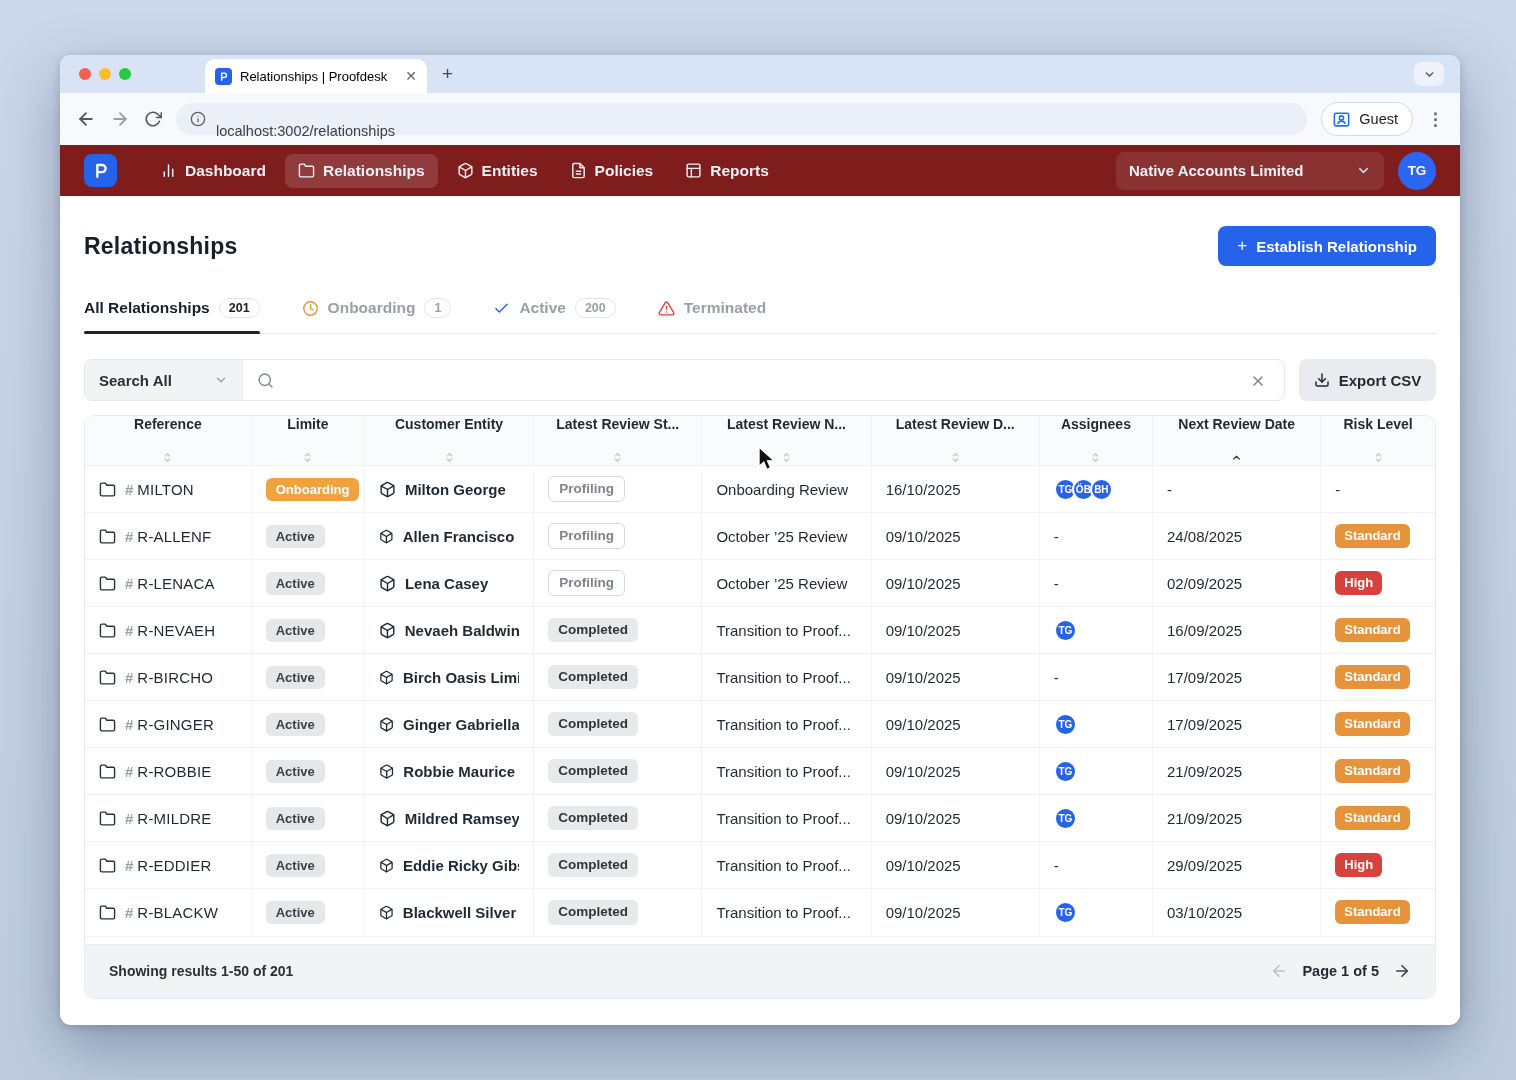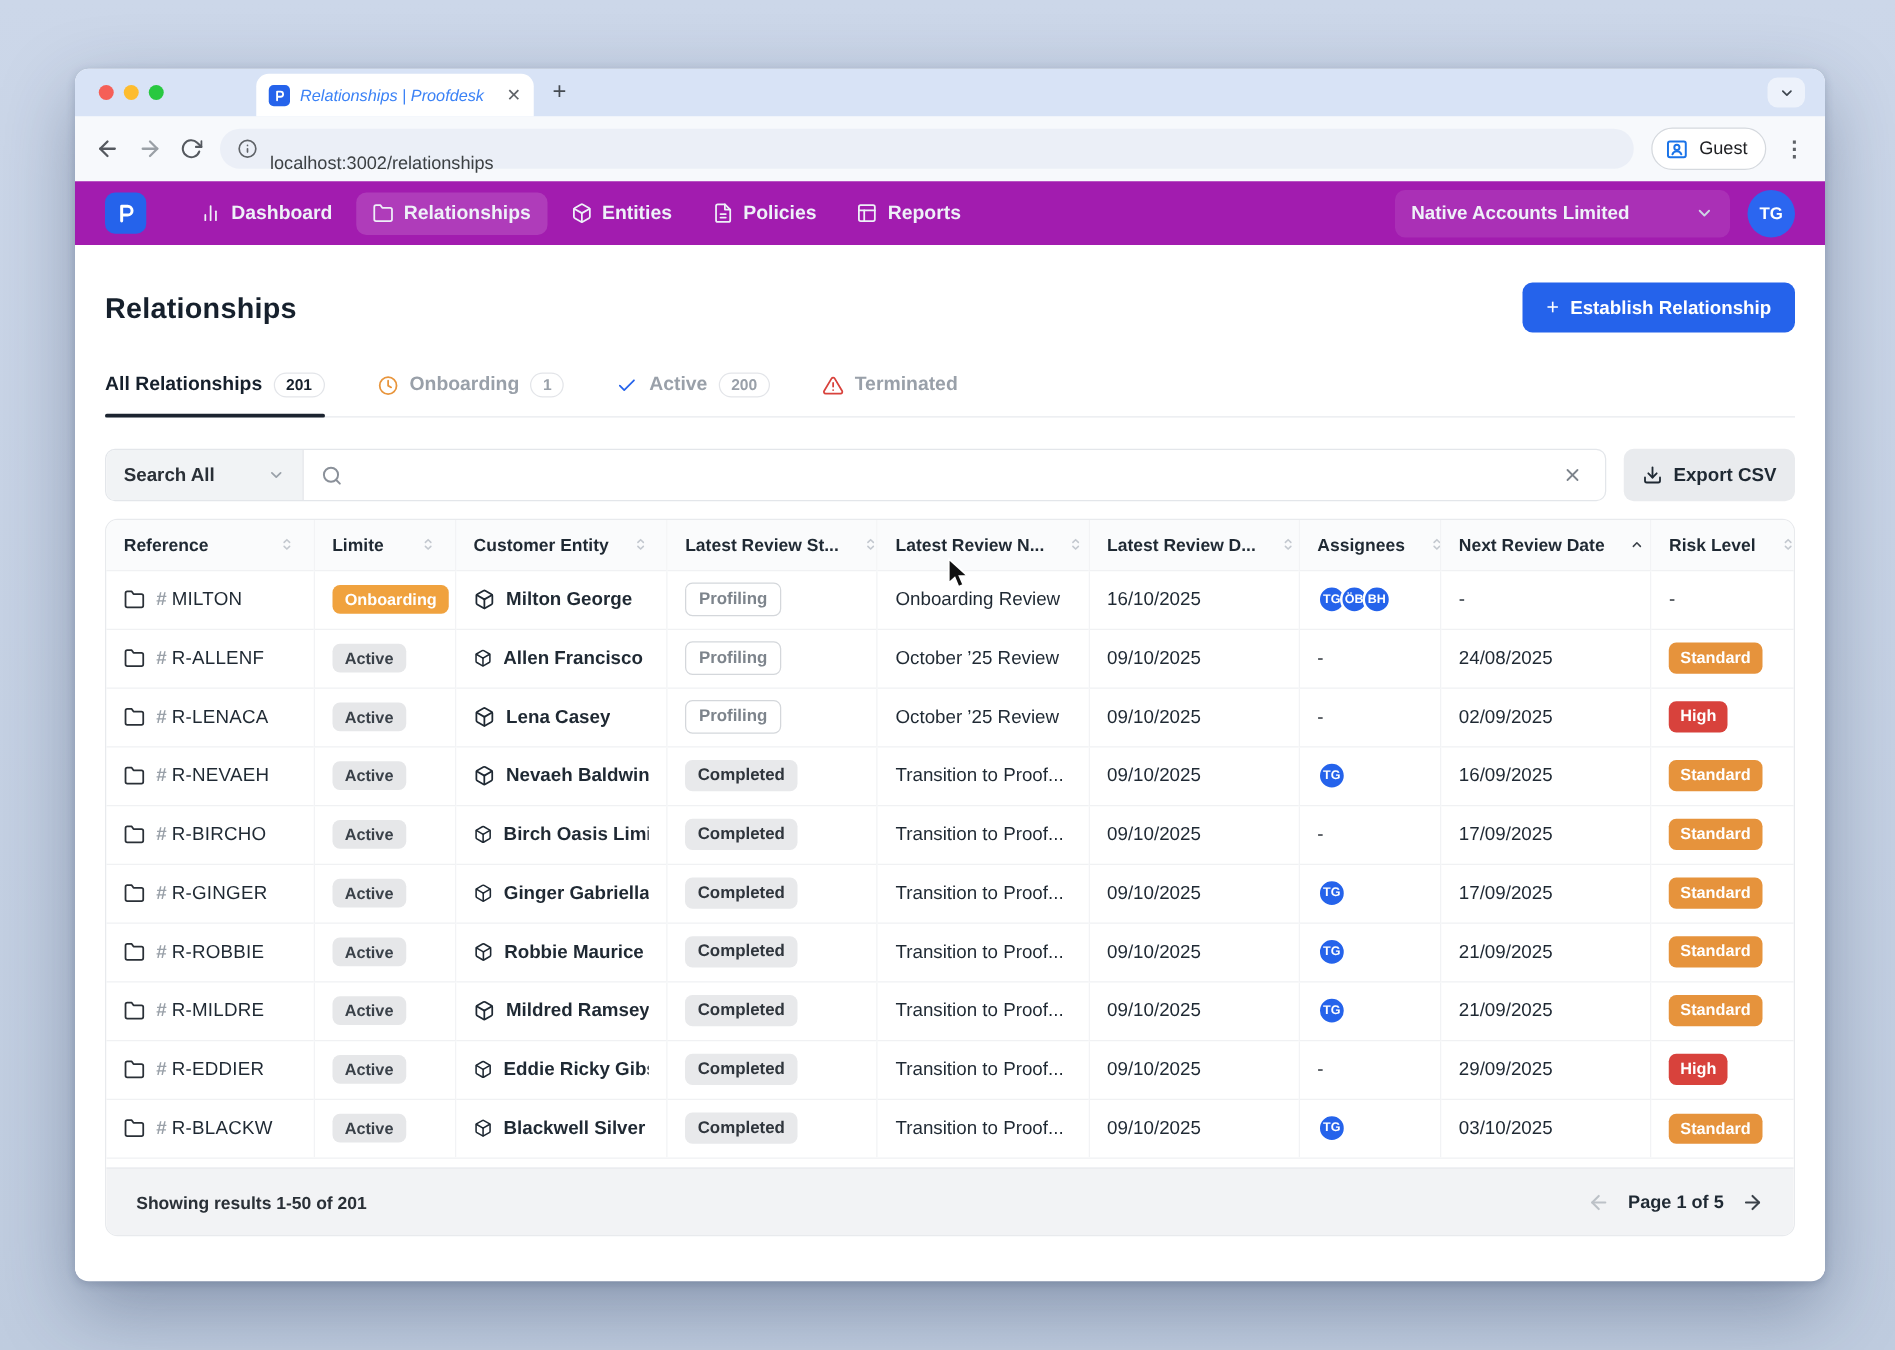--- a/index.html
+++ b/index.html
@@ -22,37 +22,37 @@
   .traffic { position:absolute; left:19px; top:13px; display:flex; gap:8px; }
   .tl { width:12px; height:12px; border-radius:50%; }
   .tl.r{background:#f55f57}.tl.y{background:#fdbc2e}.tl.g{background:#28c840}
   .tab {
     position:absolute; left:145px; bottom:0; height:34px; width:222px;
     background:#fff; border-radius:10px 10px 0 0;
     display:flex; align-items:center; padding:0 10px; gap:8px;
   }
   .tab .fav { width:17px; height:17px; border-radius:4px; background:#2563eb;
     display:flex; align-items:center; justify-content:center; flex:0 0 auto; }
-  .tab .t-title { font-size:13px; color:#3b82f6; white-space:nowrap; overflow:hidden; flex:1;font-style:italic; }
+  .tab .t-title { font-size:13px; color:#000000; white-space:nowrap; overflow:hidden; flex:1; }
   .tab .t-close { color:#5f6368; font-size:14px; line-height:1; cursor:default; }
   .newtab { position:absolute; left:382px; top:9px; color:#454b52; font-size:19px; line-height:19px; }
   .tab-chevron { position:absolute; right:16px; top:7px; width:30px; height:24px;
     background:rgba(255,255,255,.55); border-radius:8px; display:flex; align-items:center; justify-content:center; color:#3f4750; }
   .toolbar { height:52px; background:#f7f9fc; display:flex; align-items:center; padding:0 16px; gap:14px; }
   .nav-arrow { color:#55595f; }
   .nav-arrow.fwd { color:#9aa0a6; }
   .urlbar { flex:1; height:32px; background:#ebeff7; border-radius:16px;
     display:flex; align-items:center; gap:10px; padding:0 14px; }
   .urlbar .url { font-size:14.5px; color:#3c4043;margin-top:24px; }
   .guest { height:34px; border:1px solid #d5d9de; border-radius:17px; background:#fff;
     display:flex; align-items:center; gap:8px; padding:0 14px 0 10px; font-size:14.5px; color:#202124; }
   .kebab { color:#5f6368; letter-spacing:0; font-size:17px; font-weight:700; }
 
   
-  .navbar { height:51px; background:#a21caf; display:flex; align-items:center; padding:0 24px; gap:14px; }
+  .navbar { height:51px; background:#7f1d1d; display:flex; align-items:center; padding:0 24px; gap:14px; }
   .logo { width:33px; height:33px; border-radius:8px; background:#2563eb;
     display:flex; align-items:center; justify-content:center; margin-right:16px; }
   .nav-items { display:flex; align-items:center; gap:6px; }
   .nav-item { display:flex; align-items:center; gap:8px; color:#eef1f8; font-size:15.5px; font-weight:700;
     padding:8px 13px; border-radius:8px; white-space:nowrap; }
   .nav-item.active { background:rgba(255,255,255,.14); }
   .nav-spacer { flex:1; }
   .org-select { height:38px; min-width:268px; background:rgba(255,255,255,.09); border-radius:8px;
     display:flex; align-items:center; justify-content:space-between; padding:0 13px; gap:18px;
     color:#eef1f8; font-size:15px; font-weight:600; }
@@ -89,21 +89,21 @@
   .clear-x { color:#7d848c; padding:0 4px; }
   .export-btn { width:137px; background:#e9ebee; border:none; border-radius:8px; font-size:15px;
     font-weight:700; color:#1f2933; display:flex; align-items:center; justify-content:center; gap:9px; font-family:inherit; }
 
   
   .table-card { margin-top:14px; border:1px solid #e8eaed; border-radius:10px; overflow:hidden; }
   table { width:100%; border-collapse:collapse; table-layout:fixed; }
   th, td { text-align:left; padding:0 14px; border-right:1px solid #f2f3f5; overflow:hidden; white-space:nowrap; }
   th:last-child, td:last-child { border-right:none; }
   thead th { height:40px; background:#fafbfc; font-size:14px; font-weight:800; color:#1f2933; }
-  .th-inner { display:flex; align-items:center; justify-content:space-between; gap:18px; }
+  .th-inner { display:flex; align-items:center; justify-content:space-between; gap:18px;flex-direction:column; }
   .sort-ic { color:#c3c8cf; flex:0 0 auto; }
   .sort-ic.asc { color:#3a4149; }
   tbody td { height:47px; border-top:1px solid #f0f1f3; font-size:15px; color:#1f2933; }
   .ref-cell { display:flex; align-items:center; gap:9px; }
   .ref-cell .hash { color:#9aa1a9; font-weight:600; margin-right:-5px; }
   .ref-cell .code { font-weight:400; letter-spacing:.2px; }
   .fold-ic { color:#2a3037; flex:0 0 auto; }
   .ent-cell { display:flex; align-items:center; gap:9px; }
   .ent-cell .ename { font-weight:700; overflow:hidden; white-space:nowrap; }
   .badge { display:inline-block; border-radius:6px; font-size:13px; font-weight:700; padding:5px 10px; line-height:1; }

